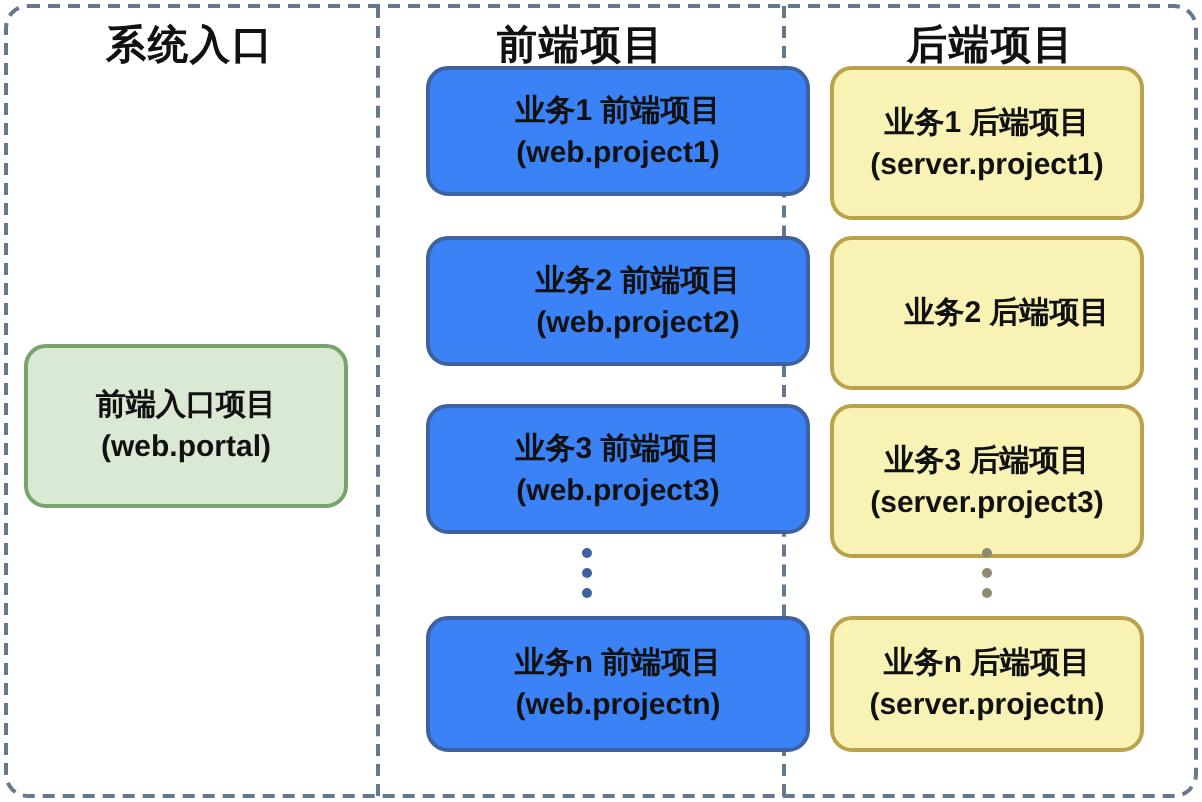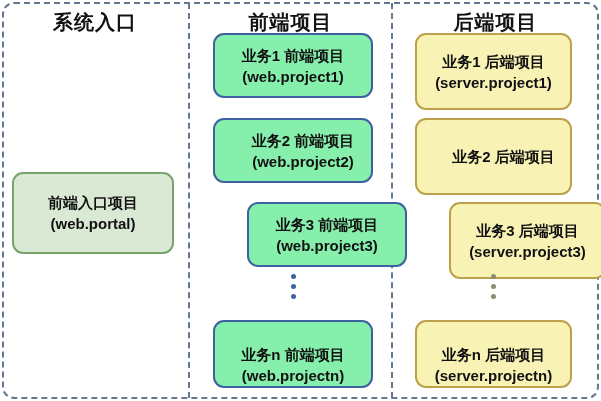--- a/index.html
+++ b/index.html
@@ -56,33 +56,33 @@
     font-size: 15px;
     line-height: 21px;
     color: #111111;
   }
   .node.green {
     left: 12px; top: 172px; width: 162px; height: 82px;
     background: #d9e9d3;
     border: 2px solid #76a46c;
   }
   .node.blue {
-    left: 213px; width: 160px; height: 65px;
-    background: #86efac;
+    left: 213px; width: 192px; height: 65px;
+    background: #3b82f6;
     border: 2px solid #3e62a0;
   }
   .node.yellow {
     left: 415px; width: 157px; height: 77px;
     background: #f8f2b5;
     border: 2px solid #bba24a;
   }
   .row1 { top: 33px; }
   .row2 { top: 118px; padding-left: 20px; }
-  .row3 { top: 202px; margin-left: 34px; }
-  .rown { top: 320px; height: 68px !important; justify-content: flex-end; }
+  .row3 { top: 202px; }
+  .rown { top: 308px; height: 68px !important; }
   .ellipsis {
     position: absolute;
     top: 274px;
     width: 6px;
     display: flex;
     flex-direction: column;
     align-items: center;
     gap: 5px;
   }
   .ellipsis.front { left: 290px; }

